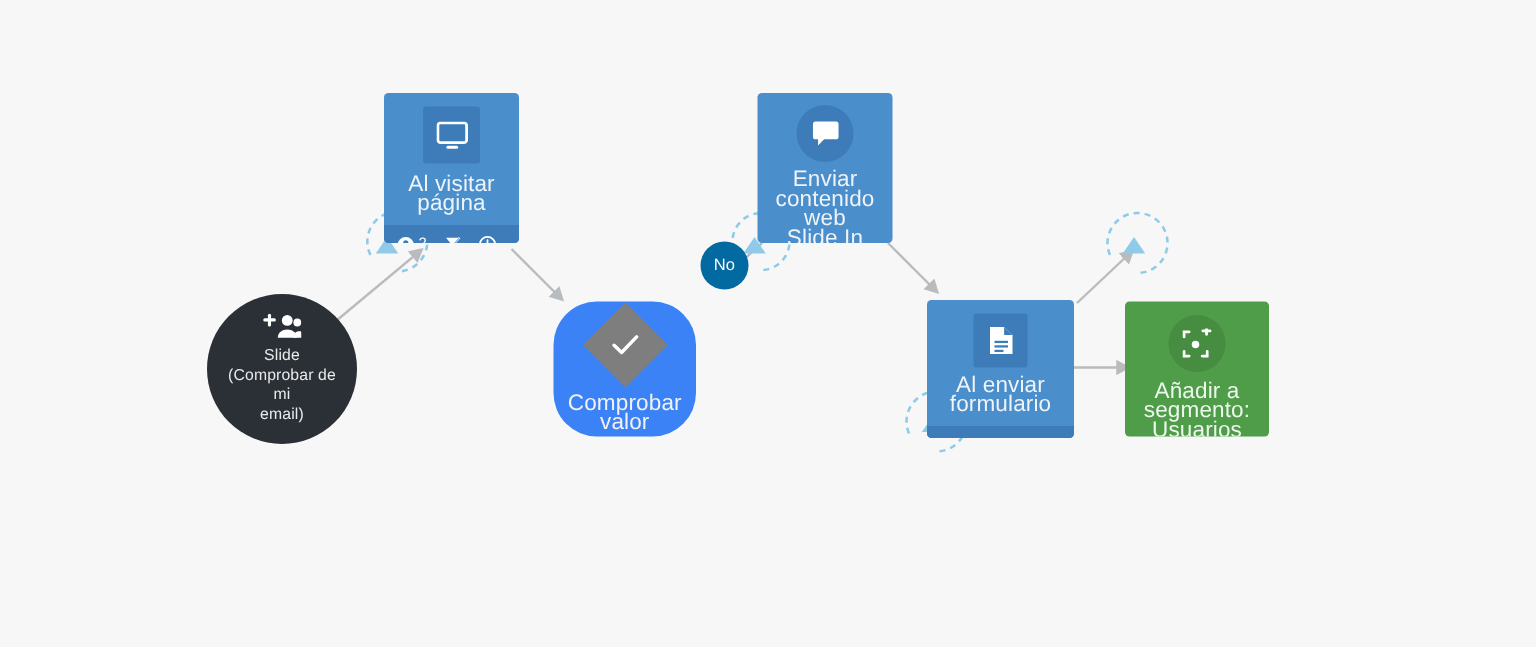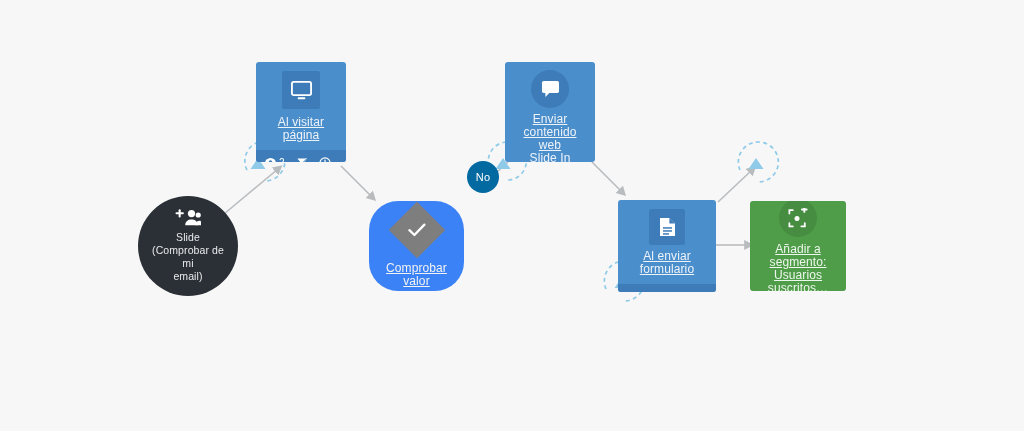--- a/index.html
+++ b/index.html
@@ -77,26 +77,25 @@
     height: 38px;
     display: flex;
     align-items: center;
     justify-content: center;
     margin-bottom: 7px;
     line-height: 0;
   }
   .icon-square { border-radius: 2px; }
   .icon-circle { border-radius: 50%; }
   .card-title {
-    font-size: 12px;
+    font-size: 15px;
     line-height: 13px;
     text-align: center;
     color: #eef3f8;
     letter-spacing: .1px;
-    text-decoration: underline;
   }
   .card-footer {
     flex: 0 0 auto;
     height: 26px;
     display: flex;
     align-items: center;
     gap: 11px;
     padding: 0 9px;
     box-sizing: border-box;
   }
@@ -120,21 +119,21 @@
   .card.gray { background: #3b82f6; border-radius: 29px; }
   .card.gray .card-title { color: #f2f2f2; }
 
   
   .card.orange { background: #eaa83a; }
   .card.orange .icon-circle { background: #dc9c2f; }
   .card.orange .card-footer { background: #d99a2e; }
   .card.orange .card-title { color: #fdf4e6; }
 
   
-  .card.green { background: #4f9c49; justify-content: center; }
+  .card.green { background: #4f9c49; }
   .card.green .icon-circle { background: #468c41; }
   .card.green .card-title { color: #eef7ed; }
 
   
   .diamond {
     width: 40px;
     height: 40px;
     background: #7e7e7e;
     transform: rotate(45deg);
     display: flex;

